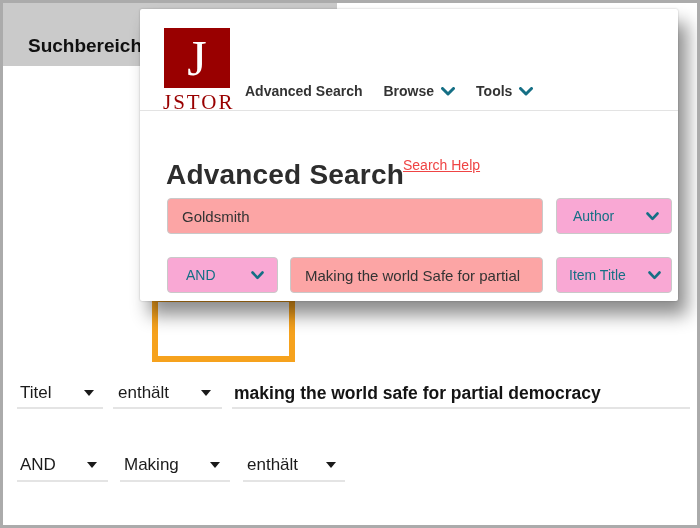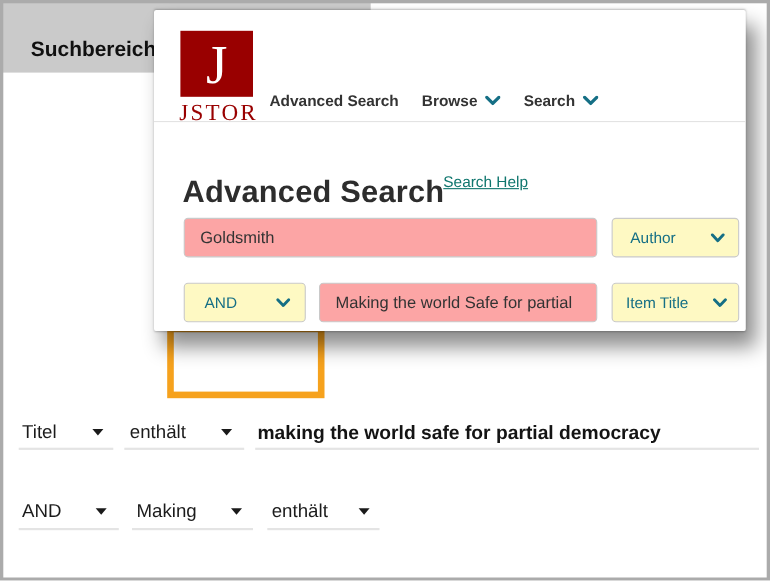--- a/index.html
+++ b/index.html
@@ -85,33 +85,33 @@
   }
   .nav-item { display:inline-flex; align-items:center; gap:7px; cursor:pointer; }
   .divider {
     position:absolute; left:0; top:101px; width:100%; height:1px; background:#e3e3e3;
   }
   .heading {
     position:absolute; left:26px; top:132px; font-size:28px; font-weight:bold;
     color:#2d2d2d; line-height:1.1; letter-spacing:0.2px;
   }
   .help-link {
-    position:absolute; left:263px; top:148px; font-size:14px; color:#0f766e;
+    position:absolute; left:263px; top:148px; font-size:14px; color:#ef4444;
     text-decoration:underline; cursor:pointer;
   }
   .txt-input {
     position:absolute; height:36px; border:1px solid #c9c9c9; border-radius:4px;
     padding:0 14px; font-size:15px; color:#333; background:#fca5a5;
     font-family:"Liberation Sans", sans-serif; outline:none;
   }
   .in1 { left:27px;  top:189px; width:376px; }
   .in2 { left:150px; top:248px; width:253px; }
   .select-btn {
     position:absolute; height:36px; border:1px solid #c9c9c9; border-radius:4px;
-    background:#fef9c3; display:flex; align-items:center;
+    background:#f9a8d4; display:flex; align-items:center;
     justify-content:space-between; color:#156f85; font-size:14px;
     font-family:"Liberation Sans", sans-serif; cursor:pointer;
   }
   .sel-author    { left:416px; top:189px; width:116px; padding:0 12px 0 16px; }
   .sel-operator  { left:27px;  top:248px; width:111px; padding:0 13px 0 18px; }
   .sel-itemtitle { left:416px; top:248px; width:116px; padding:0 10px 0 12px; }
   .chev { flex:0 0 auto; }
 </style>
 </head>
 <body>
@@ -164,21 +164,21 @@
       <span class="nav-item">
         <span>Advanced Search</span>
       </span>
       <span class="nav-item">
         <span>Browse</span>
         <svg class="chev" width="14" height="9" viewBox="0 0 14 9">
             <path d="M1.5 1.5 L7 7 L12.5 1.5" fill="none" stroke="#156f85" stroke-width="3" stroke-linecap="round" stroke-linejoin="round"></path>
           </svg>
       </span>
       <span class="nav-item">
-        <span>Search</span>
+        <span>Tools</span>
         <svg class="chev" width="14" height="9" viewBox="0 0 14 9">
             <path d="M1.5 1.5 L7 7 L12.5 1.5" fill="none" stroke="#156f85" stroke-width="3" stroke-linecap="round" stroke-linejoin="round"></path>
           </svg>
       </span>
     </div>
 
     <div class="divider"></div>
 
     <h1 class="heading">Advanced Search</h1>
     <a class="help-link">Search Help</a>

